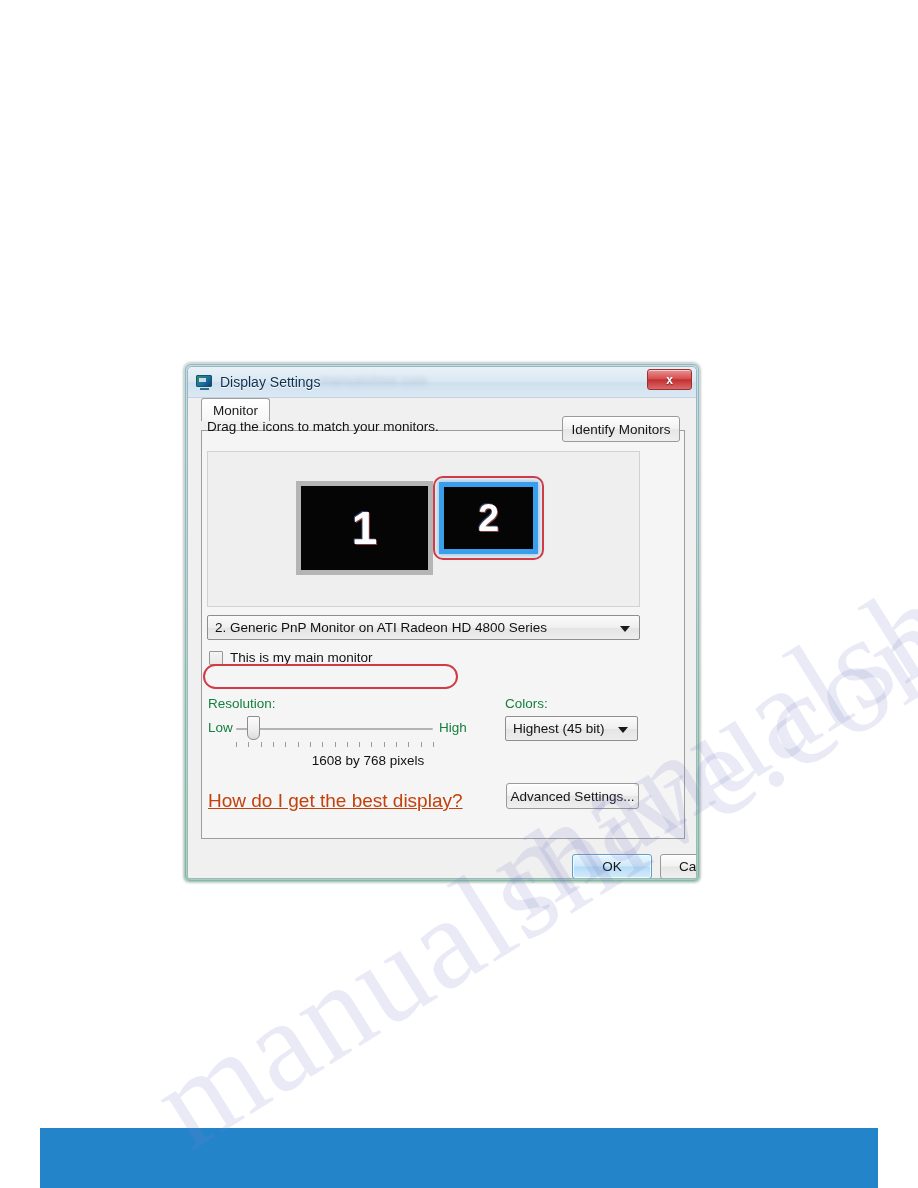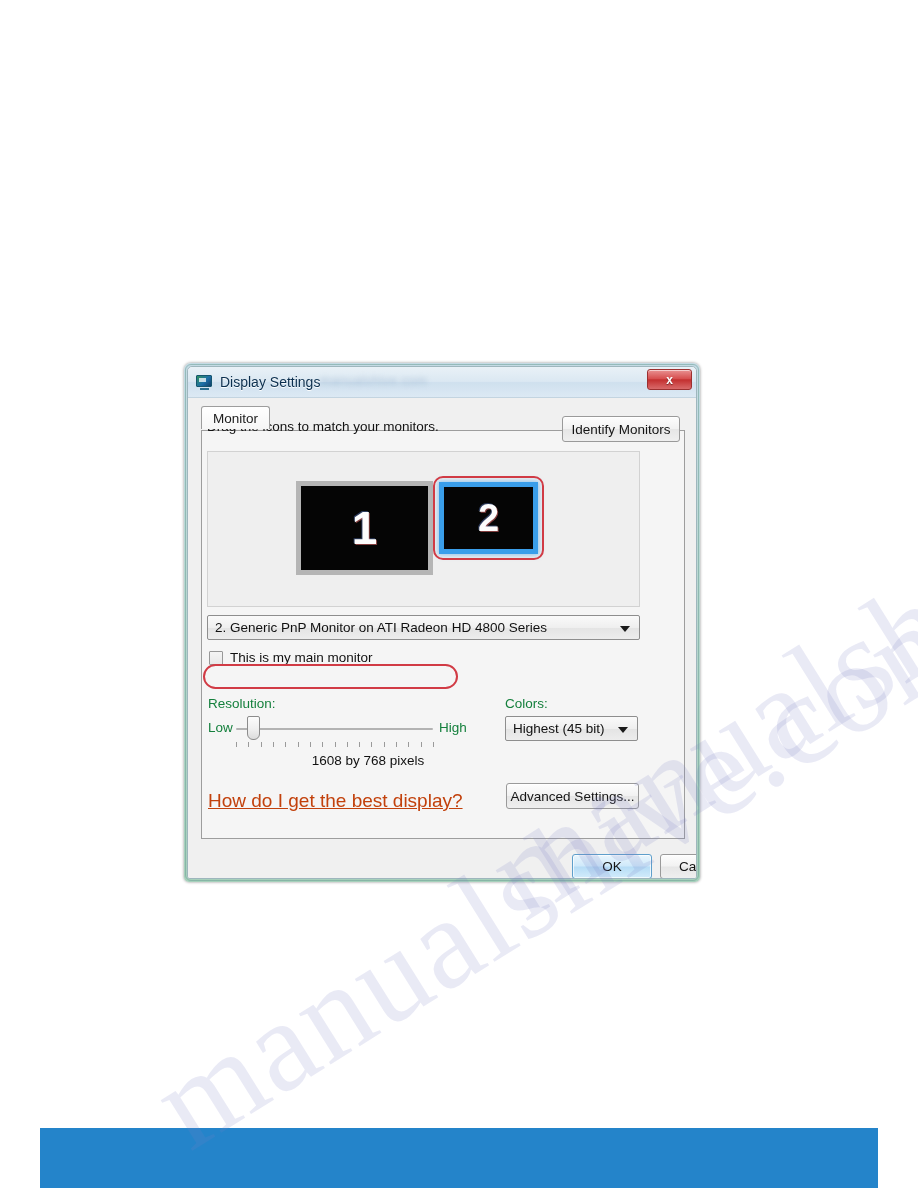--- a/index.html
+++ b/index.html
@@ -161,21 +161,21 @@
   .dialog-body {
     position: relative;
     height: calc(100% - 30px);
     background: #f0f0f0;
   }
 
   
   .tabstrip {
     position: absolute;
     left: 13px;
-    top: 8px;
+    top: 0;
     right: 13px;
     height: 23px;
   }
   .tab {
     position: absolute;
     left: 0;
     top: 0;
     height: 23px;
     padding: 0 11px;
     background: linear-gradient(180deg,#ffffff 0%,#f6f6f6 100%);

